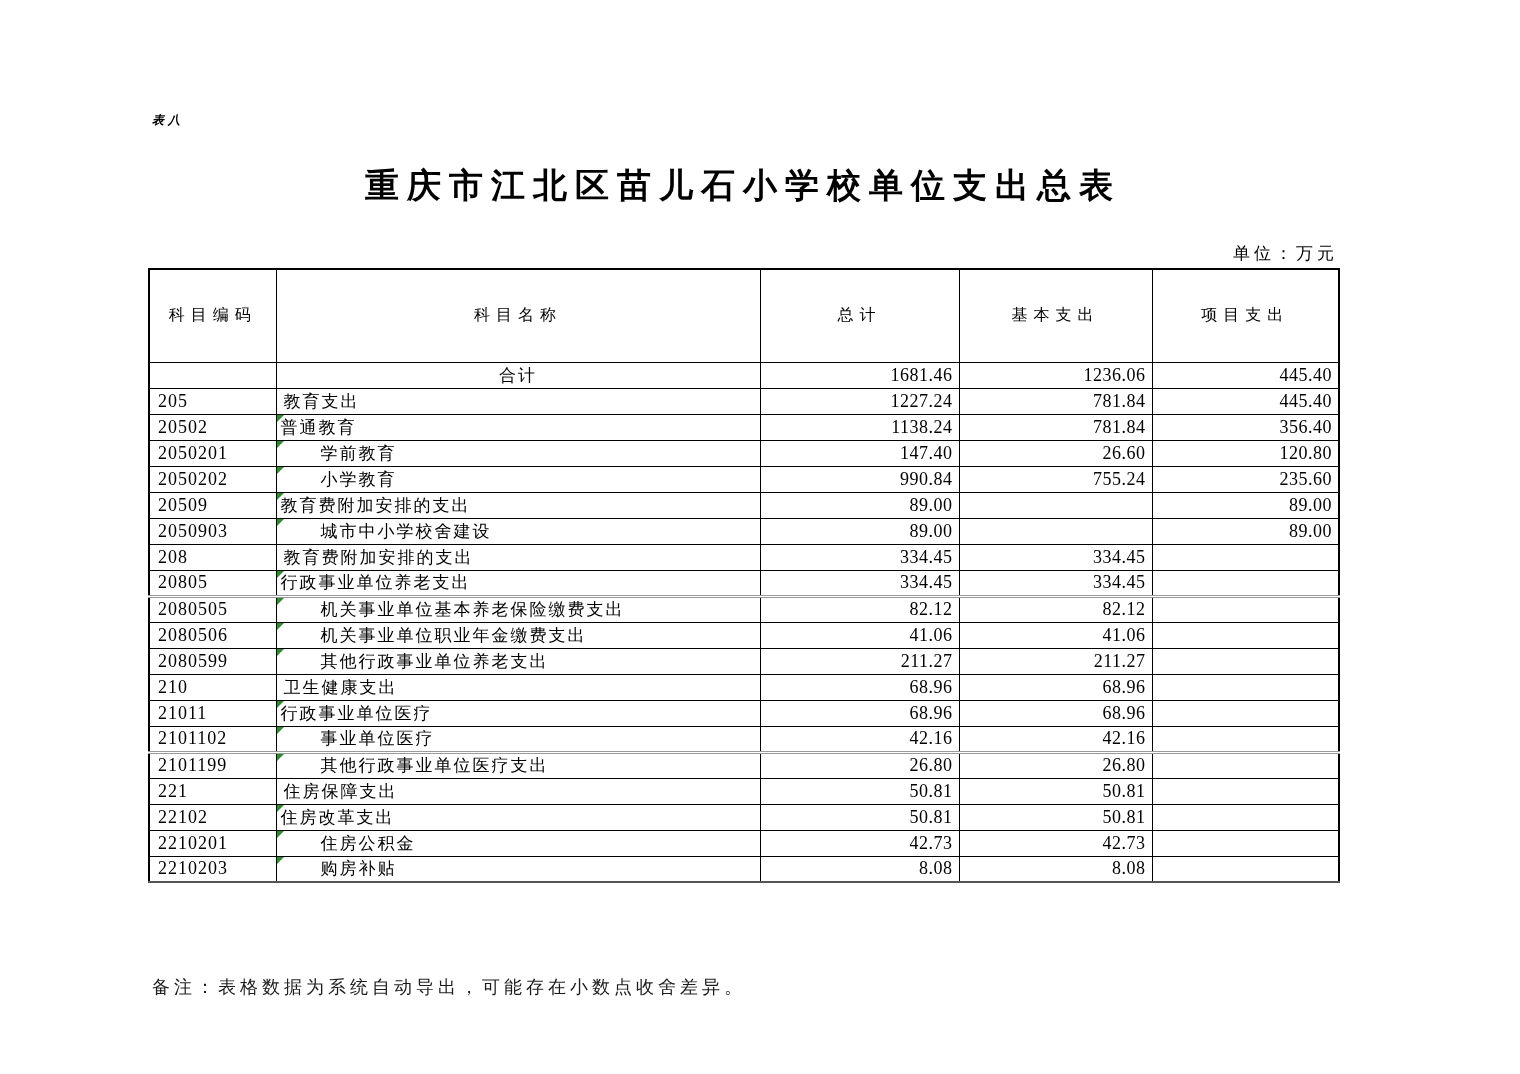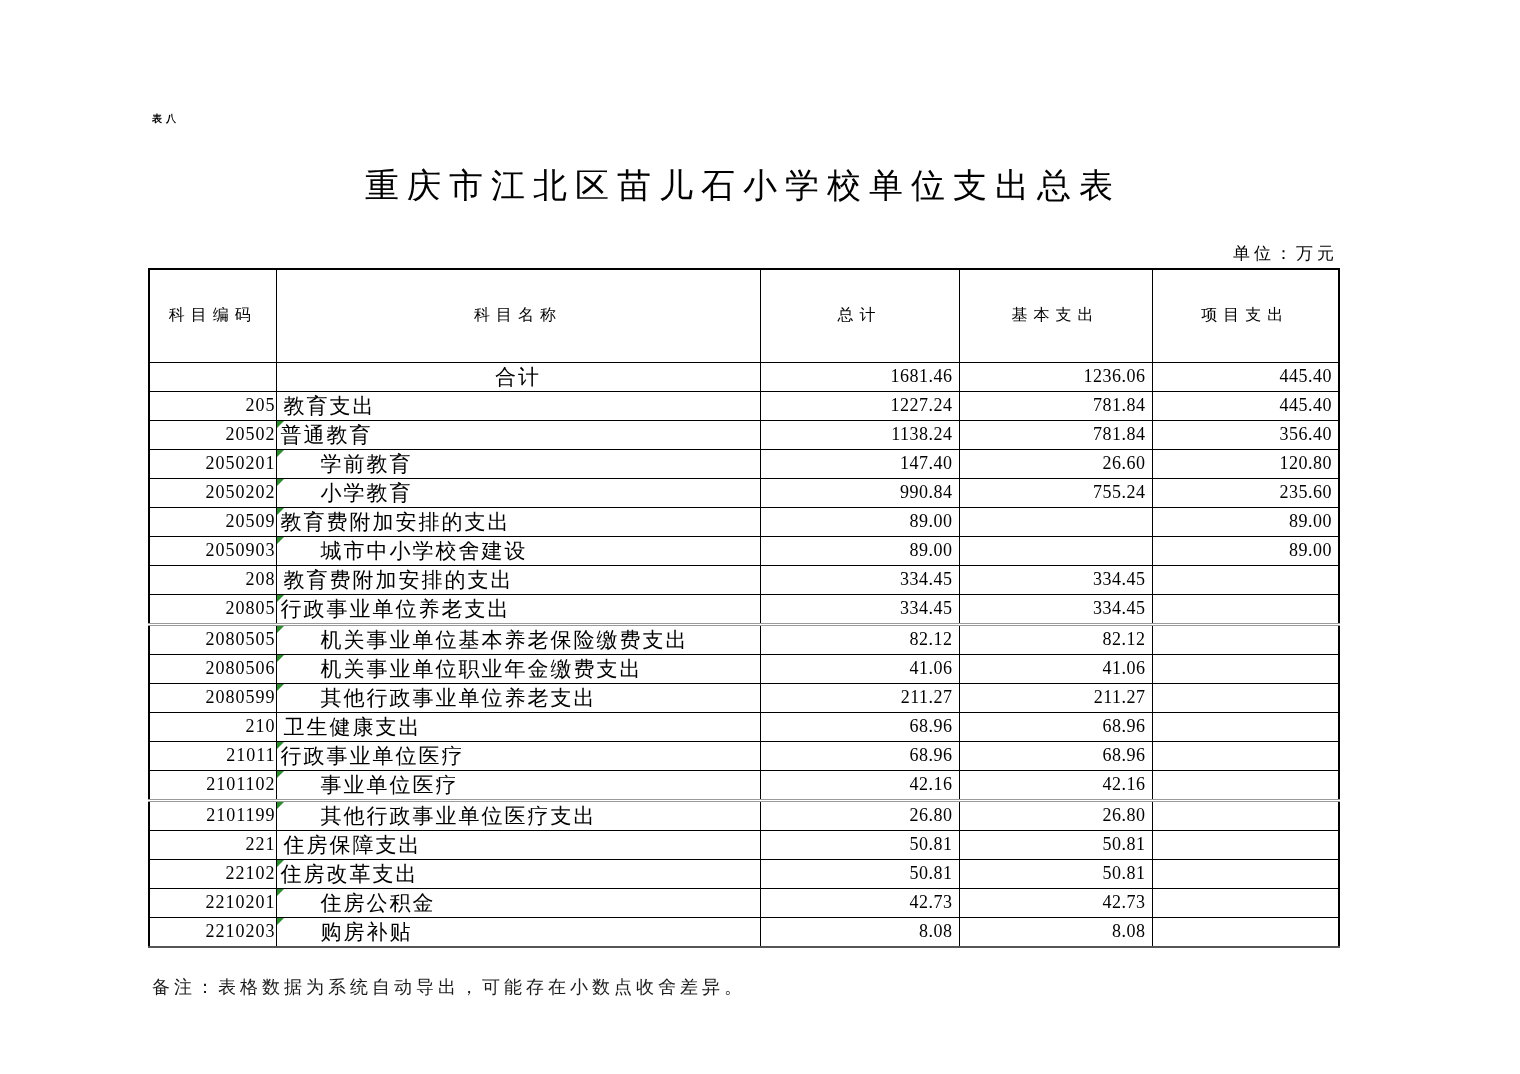--- a/index.html
+++ b/index.html
@@ -8,47 +8,47 @@
     position:relative;
     width:1520px;
     height:1074px;
     background:#ffffff;
     font-family:"Liberation Serif","DejaVu Serif",serif;
     color:#000000;
     overflow:hidden;
   }
   .corner-label {
     position:absolute; left:152px; top:112px;
-    font-size:10px; font-weight:bold; letter-spacing:4px;
+    font-size:12px; font-weight:bold; letter-spacing:4px;font-style:italic;
   }
   .doc-title {
     position:absolute; left:148px; top:163px; width:1190px;
-    text-align:center; font-size:34px; font-weight:normal; letter-spacing:8px;
+    text-align:center; font-size:34px; font-weight:bold; letter-spacing:8px;
     white-space:nowrap;
   }
   .unit-label {
     position:absolute; left:148px; top:242px; width:1190px;
     text-align:right; font-size:17px; letter-spacing:4px;
   }
   .table-wrap { position:absolute; left:148px; top:268px; width:951px; }
   table.expense {
     border-collapse:collapse; table-layout:fixed; width:1190px;
     border:2px solid #000;
   }
   table.expense th, table.expense td {
     border:1px solid #000; overflow:hidden; white-space:nowrap;
   }
   table.expense { border-bottom:2px solid #555; }
   th.hdr {
     height:93px; font-weight:normal; font-size:16px; letter-spacing:6px;
     text-align:center; vertical-align:middle;
   }
   td { height:26px; vertical-align:middle; }
-  td.code { font-size:18px; letter-spacing:1px; padding-left:22px; text-align:right; }
-  td.name { position:relative; font-size:21px; letter-spacing:2px; text-align:left; }
+  td.code { font-size:18px; letter-spacing:1px; padding-left:8px; text-align:left; }
+  td.name { position:relative; font-size:17px; letter-spacing:2px; text-align:left; }
   td.name.ind0 { padding-left:7px; }
   td.name.ind1 { padding-left:4px; }
   td.name.ind2 { padding-left:44px; }
   td.name.center { text-align:center; padding-left:0; }
   td.num { font-size:18px; letter-spacing:0.5px; text-align:right; padding-right:6px; }
   td.name.marker::before {
     content:""; position:absolute; top:0; left:0; width:0; height:0;
     border-top:7px solid #2e8b2e; border-right:7px solid transparent;
   }
   tr.graytop td { border-top:3px double #9a9a9a; }

